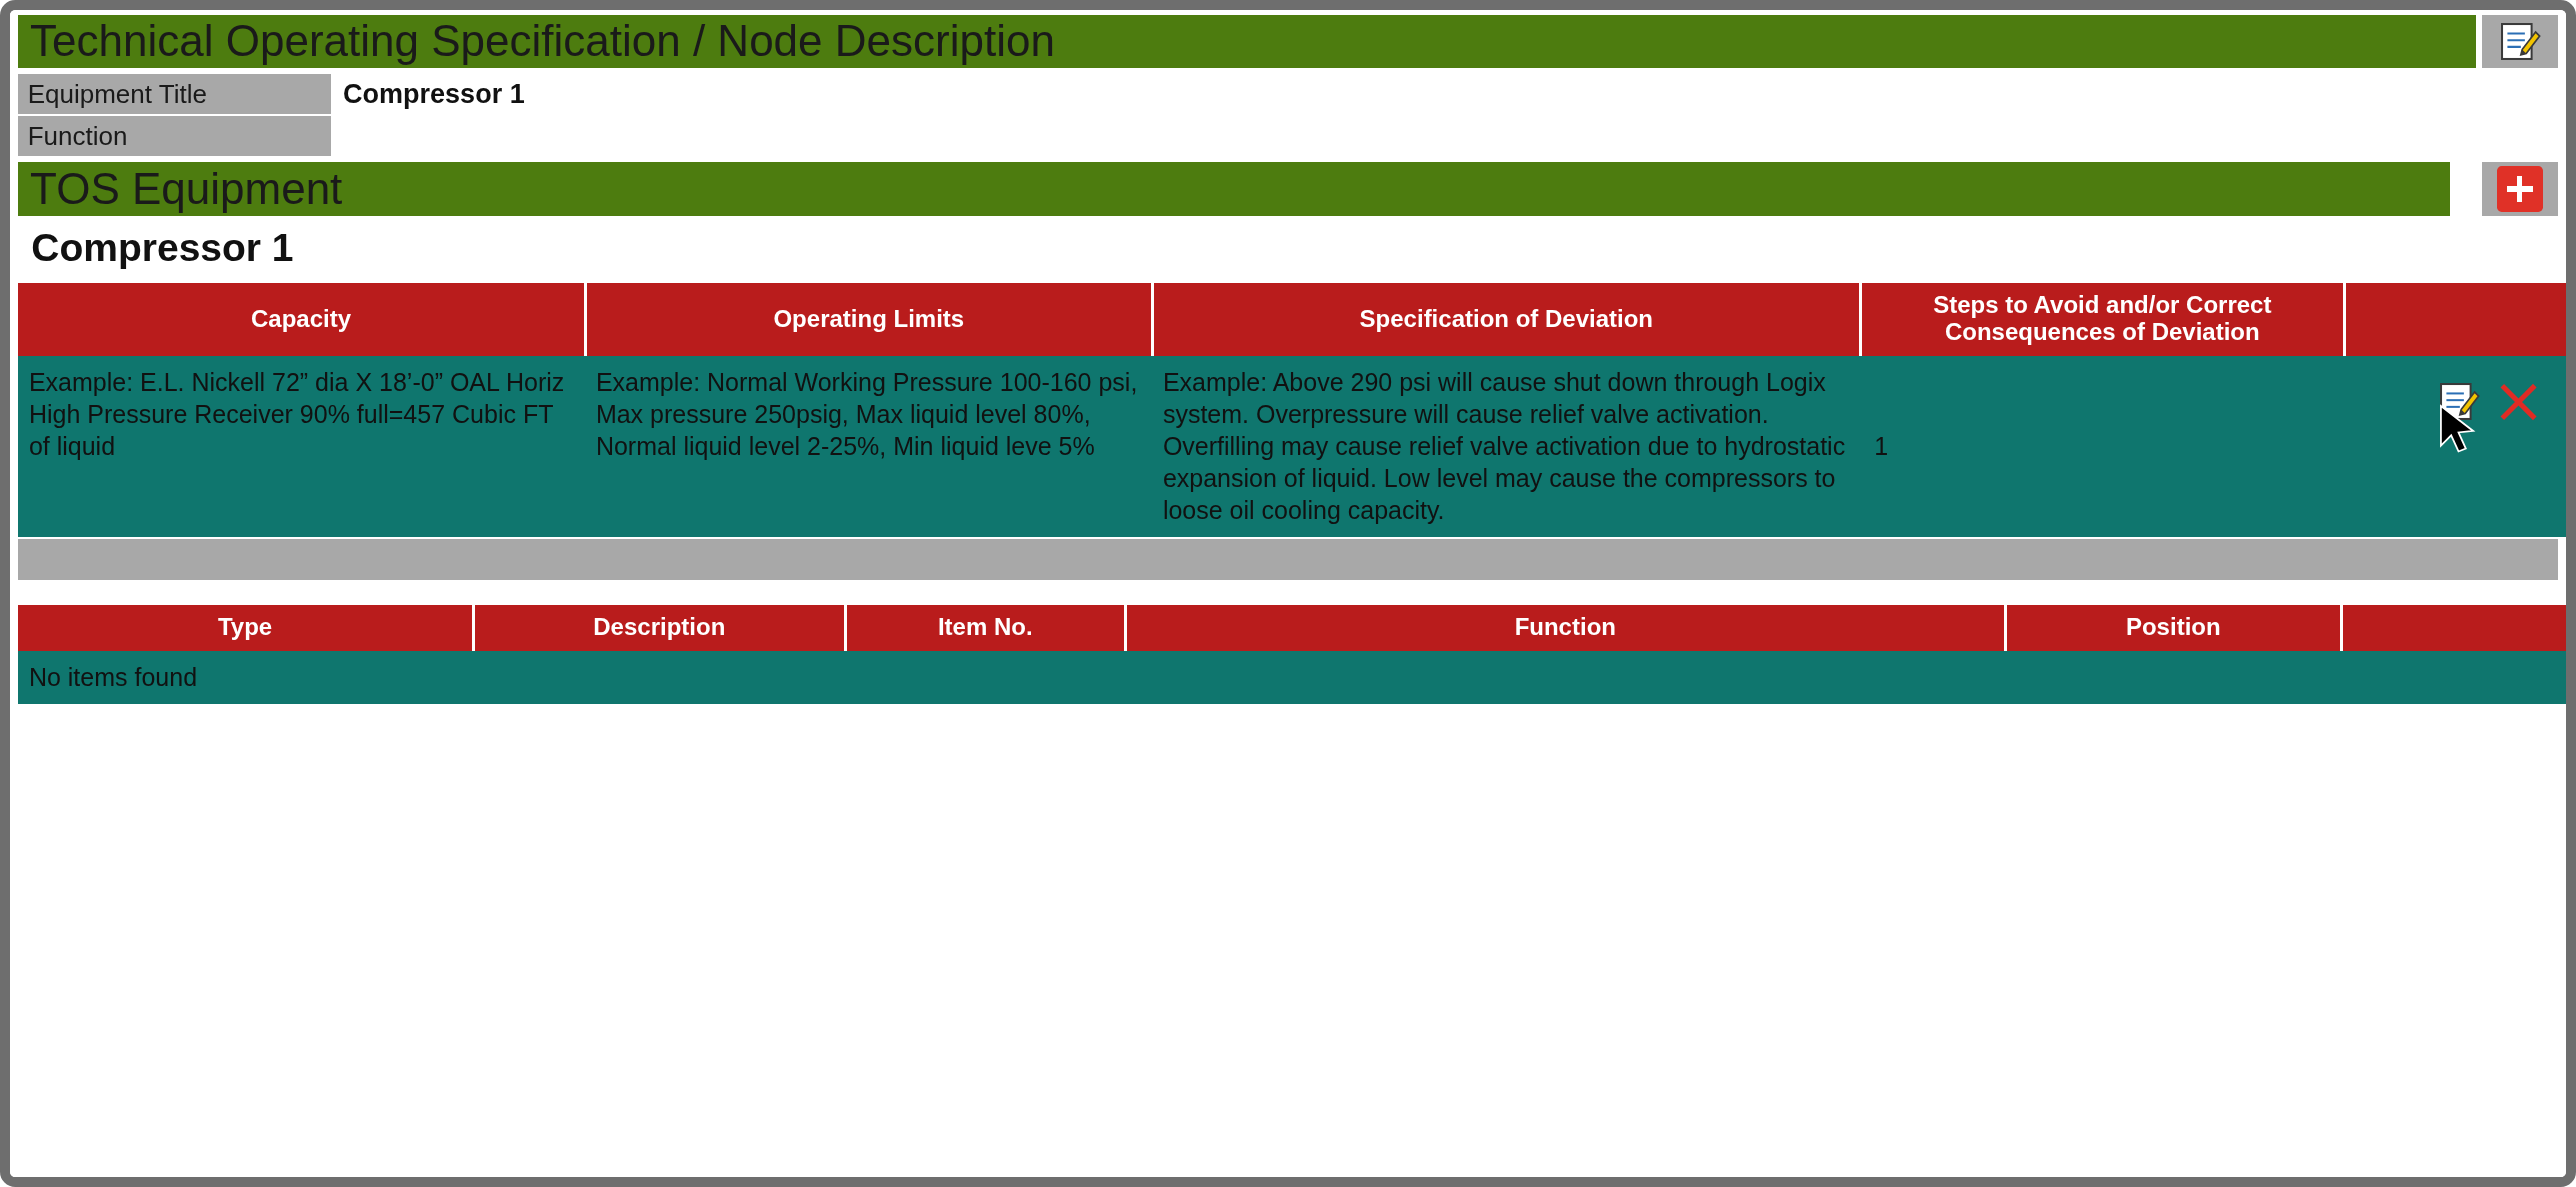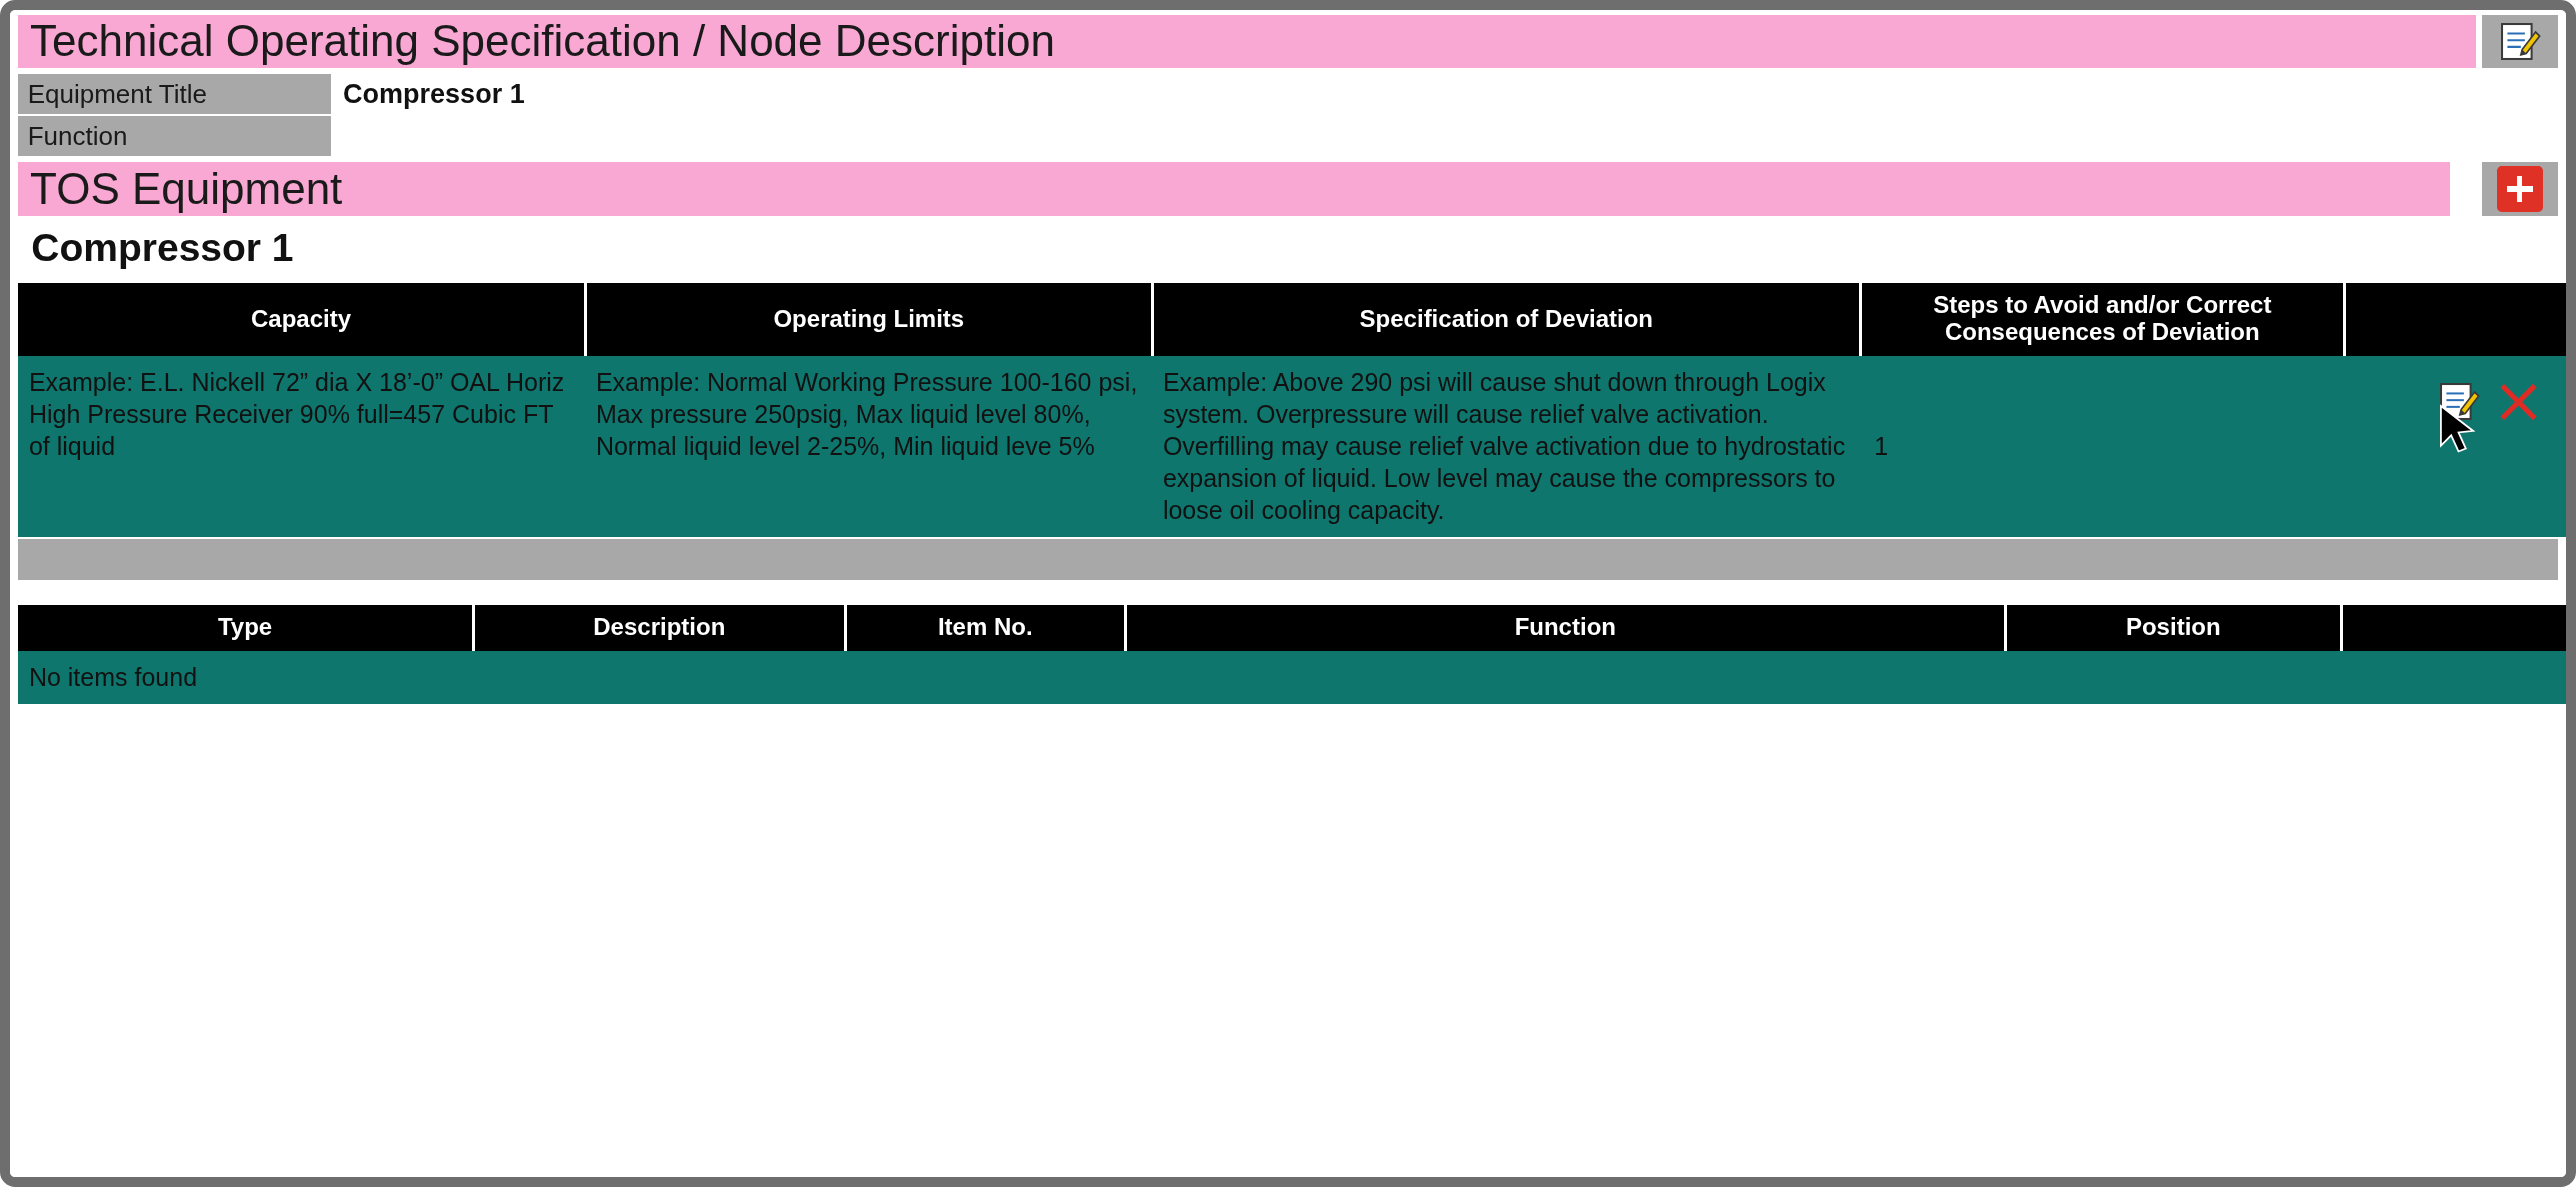--- a/index.html
+++ b/index.html
@@ -38,21 +38,21 @@
 
   
   .section-bar {
     display: flex;
     align-items: stretch;
     width: 100%;
     margin-bottom: 0;
   }
   .section-bar .title-box {
     flex: 1 1 auto;
-    background: #f9a8d4;
+    background: #4d7c0f;
     display: flex;
     align-items: flex-start;
     padding: 3.5px 11.8px;
     box-sizing: border-box;
   }
   .section-bar .title-box .title-text {
     font-size: 44px;
     color: #1a1a1a;
     font-weight: 400;
     line-height: 1.05;
@@ -139,21 +139,21 @@
     padding: 10.6px 13px 13px 13px;
   }
 
   
   .tbl {
     width: 100%;
     border-collapse: collapse;
     table-layout: fixed;
   }
   .tbl th {
-    background: #000000;
+    background: #b91c1c;
     color: #ffffff;
     font-size: 24px;
     font-weight: bold;
     padding: 9.4px 5.9px;
     text-align: center;
     border-right: 3px solid #ffffff;
     vertical-align: middle;
     line-height: 1.12;
   }
   .tbl th:last-child { border-right: none; }

